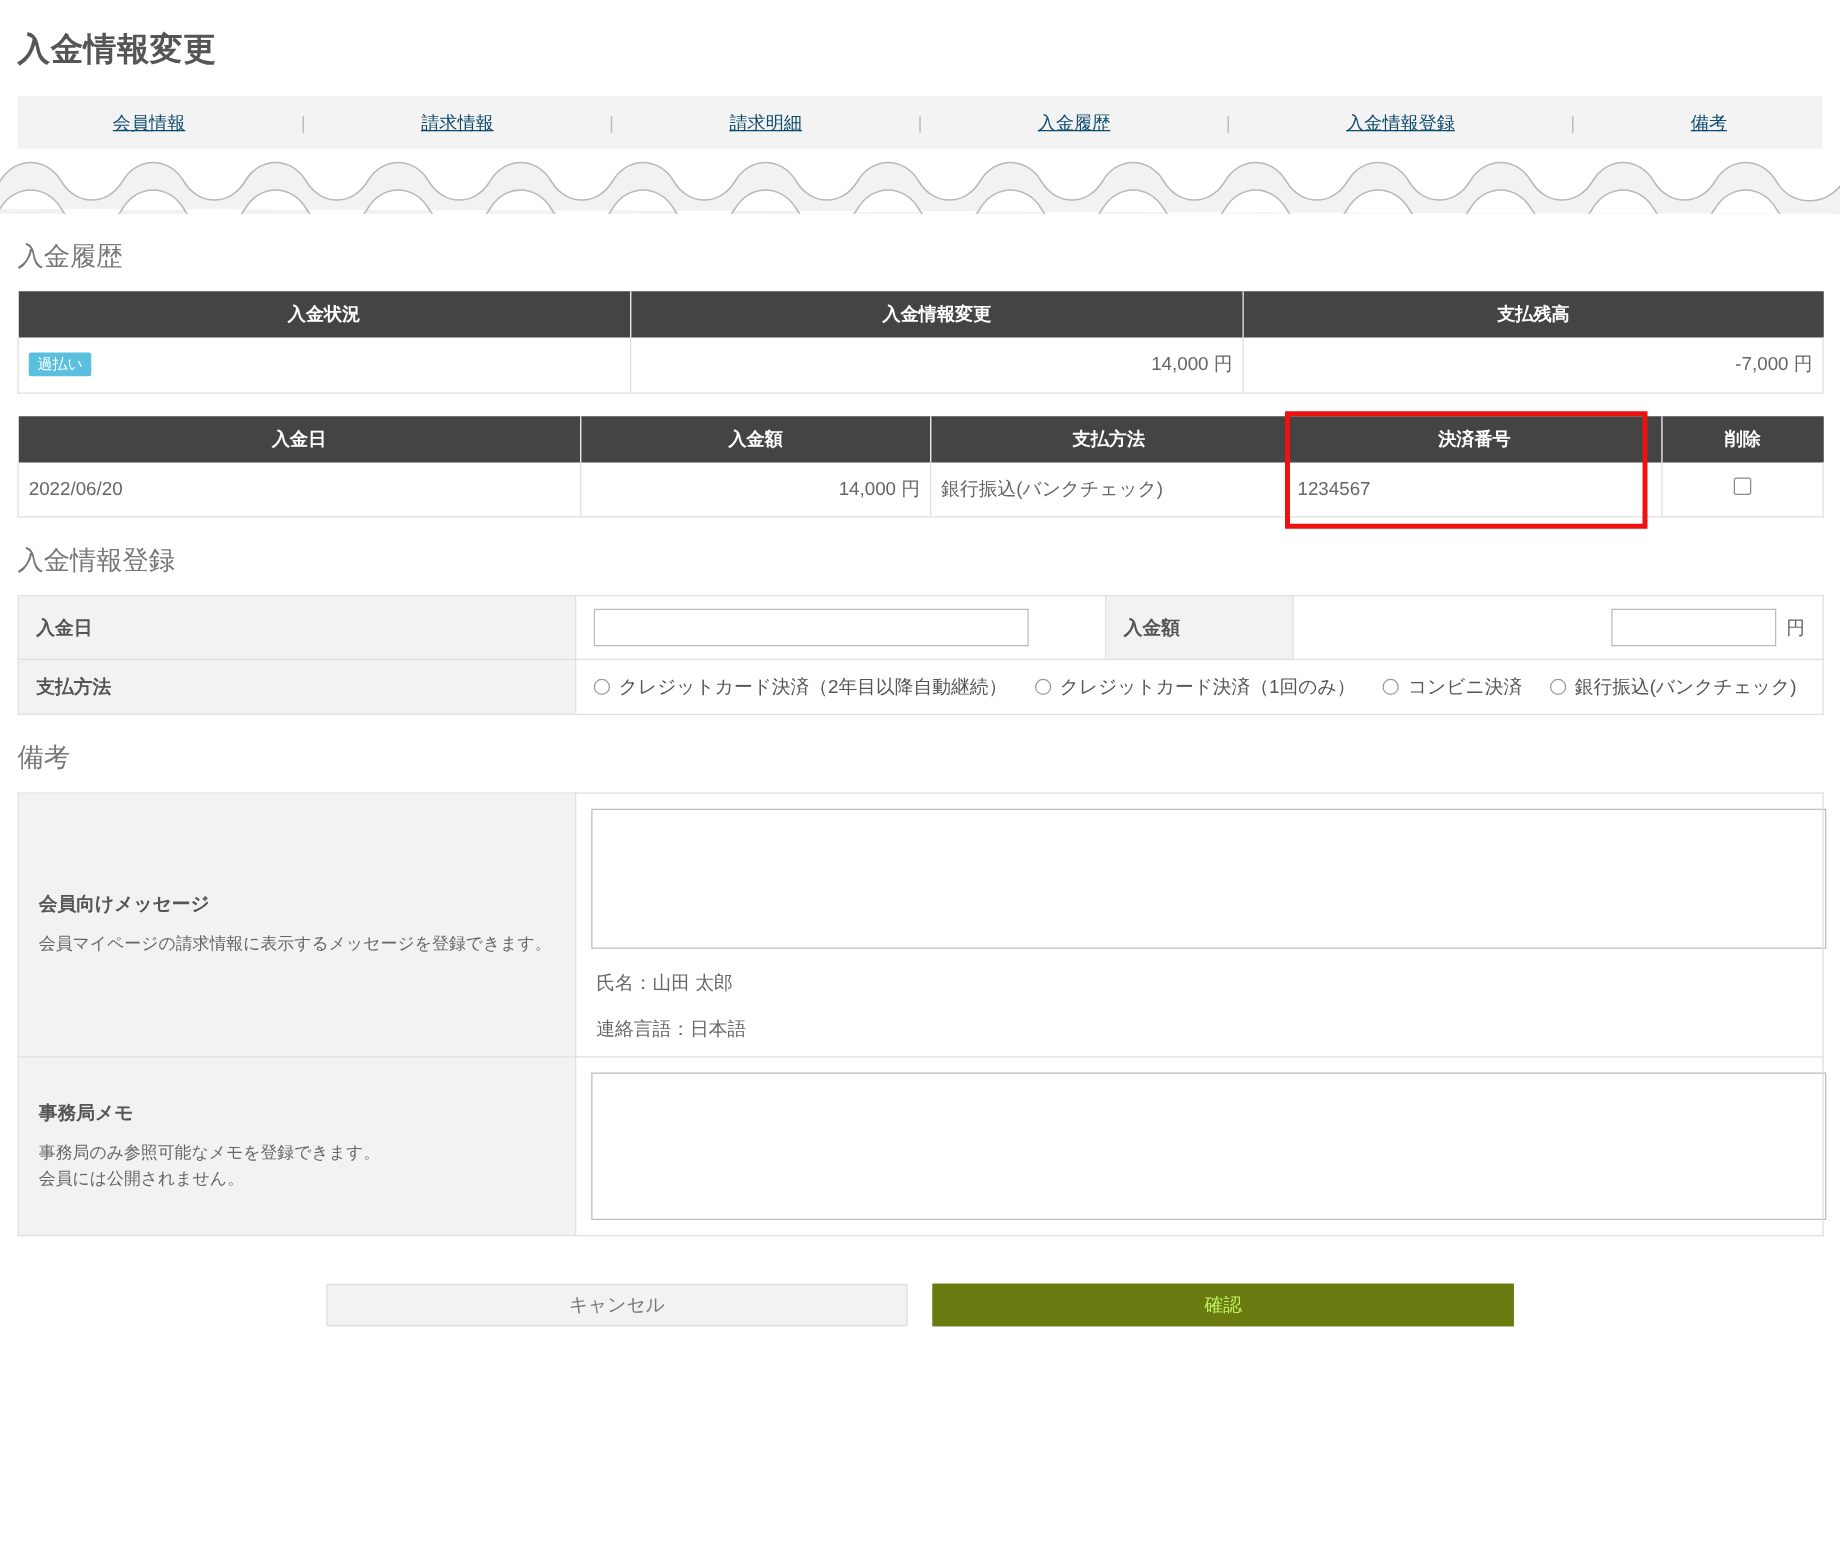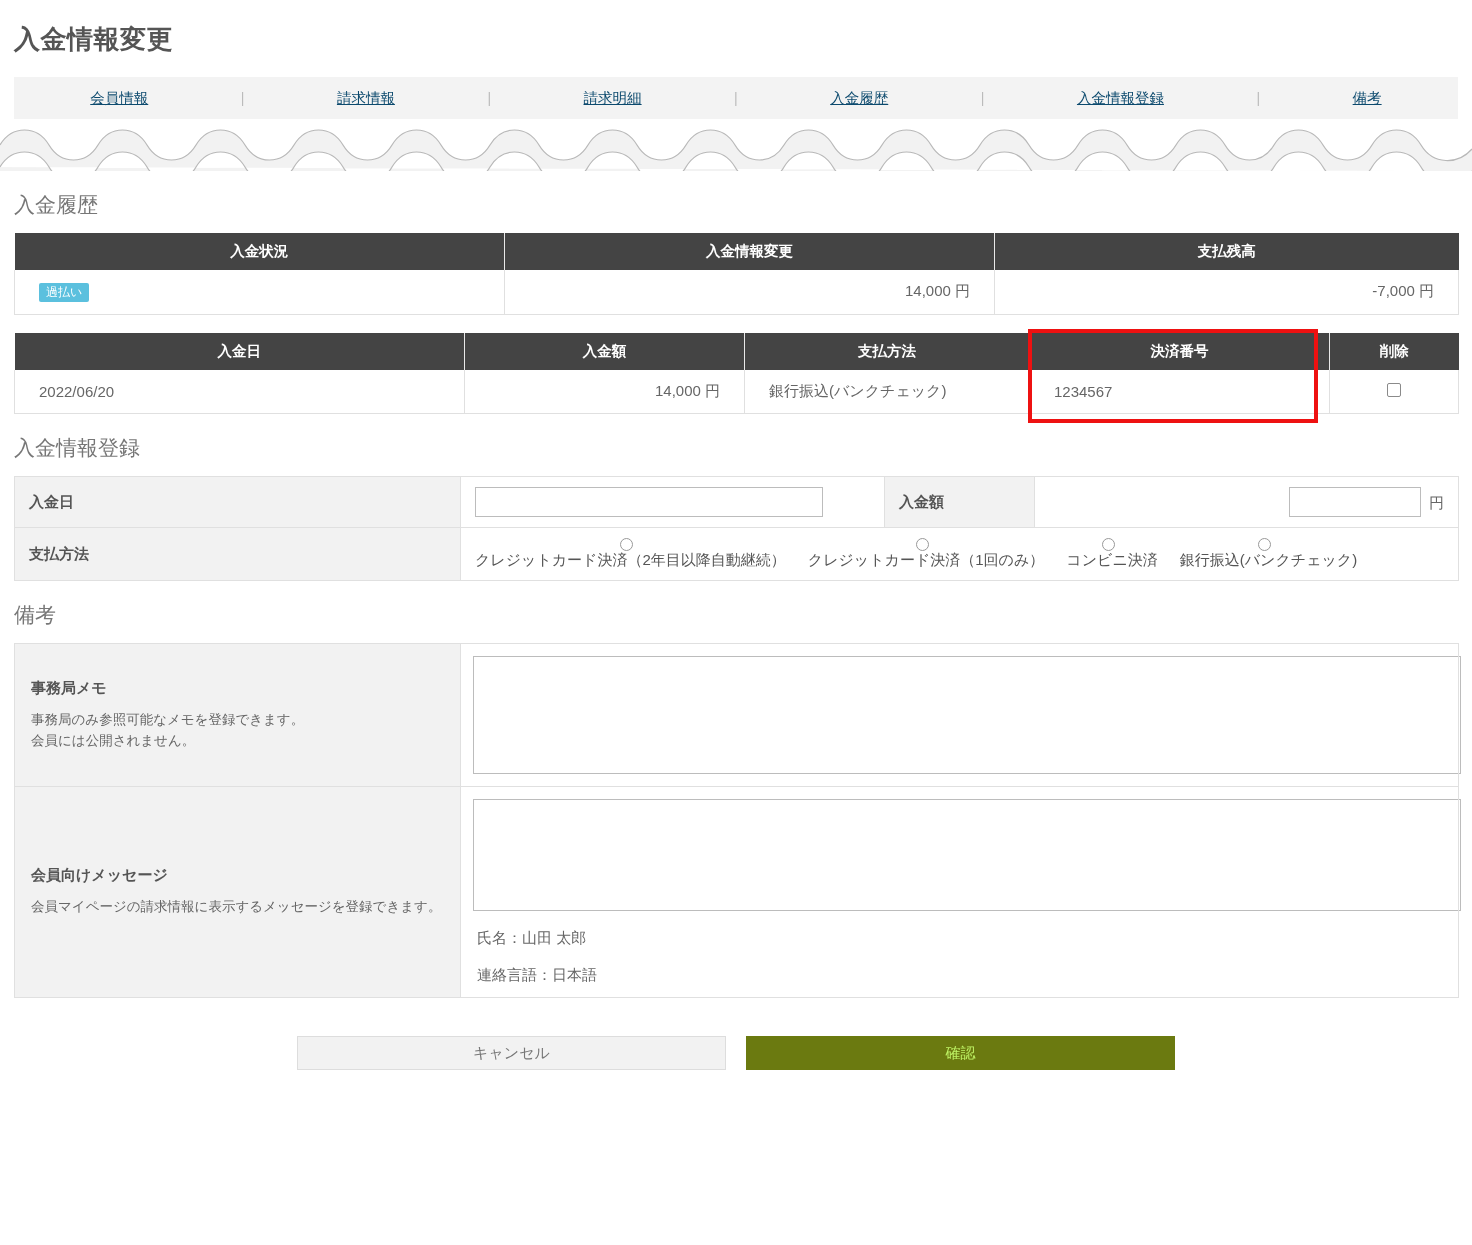--- a/index.html
+++ b/index.html
@@ -90,21 +90,21 @@
     font-size: 14.5px;
     font-weight: bold;
     text-align: center;
     padding: 9px 6px;
     border-right: 1px solid #e9e9e9;
   }
   table.grid th:last-child { border-right: none; }
   table.grid td {
     border: 1px solid #e0e0e0;
     border-top: none;
-    padding: 10px 24px;
+    padding: 10px 8px;
     font-size: 15px;
     color: #666666;
     height: 44px;
     vertical-align: middle;
   }
   td.num { text-align: right; }
   td.neg { text-align: right; color: #2b6cb0; }
   td.center { text-align: center; }
 
   .badge {
@@ -170,21 +170,20 @@
     flex-wrap: nowrap;
     font-size: 15px;
     color: #555555;
   }
   .radio-opt {
     display: inline-flex;
     align-items: center;
     margin-right: 22px;
     white-space: nowrap;
     cursor: pointer;
-    flex-direction: column;
   }
   .radio-opt:last-child { margin-right: 0; }
   .radio-dot {
     width: 13px; height: 13px;
     border: 1px solid #999999;
     border-radius: 50%;
     background: #ffffff;
     margin-right: 7px;
     flex: none;
   }
@@ -251,21 +250,21 @@
   }
 
   
   .btn-row {
     display: flex;
     justify-content: center;
     gap: 20px;
     margin-top: 38px;
   }
   .btn {
-    width: 429px;
+    width: 465px;
     height: 34px;
     font-size: 15px;
     font-family: inherit;
     border: 1px solid transparent;
     cursor: pointer;
     display: flex;
     align-items: center;
     justify-content: center;
   }
   .btn-cancel {
@@ -440,39 +439,39 @@
   <h2 class="sec-heading">備考</h2>
 
   <table class="remarks">
     <colgroup>
         <col style="width:446px">
         <col style="width:998px">
       </colgroup>
     <tbody>
       <tr>
         <th>
-          <div class="r-title">事務局メモ</div>
-          <div class="r-note">事務局のみ参照可能なメモを登録できます。</div>
-          <div class="r-note">会員には公開されません。</div>
-        </th>
-        <td>
-          <textarea class="ta ta-memo" style=""></textarea>
-        </td>
-      </tr>
-      <tr>
-        <th>
           <div class="r-title">会員向けメッセージ</div>
           <div class="r-note">会員マイページの請求情報に表示するメッセージを登録できます。</div>
         </th>
         <td>
           <textarea class="ta ta-msg" style=""></textarea>
           <div class="info-line">氏名：山田 太郎</div>
           <div class="info-line">連絡言語：日本語</div>
         </td>
       </tr>
+      <tr>
+        <th>
+          <div class="r-title">事務局メモ</div>
+          <div class="r-note">事務局のみ参照可能なメモを登録できます。</div>
+          <div class="r-note">会員には公開されません。</div>
+        </th>
+        <td>
+          <textarea class="ta ta-memo" style=""></textarea>
+        </td>
+      </tr>
     </tbody>
   </table>
 
   <div class="btn-row">
     <button class="btn btn-cancel">キャンセル</button>
     <button class="btn btn-confirm">確認</button>
   </div>
 
 </div>
 

